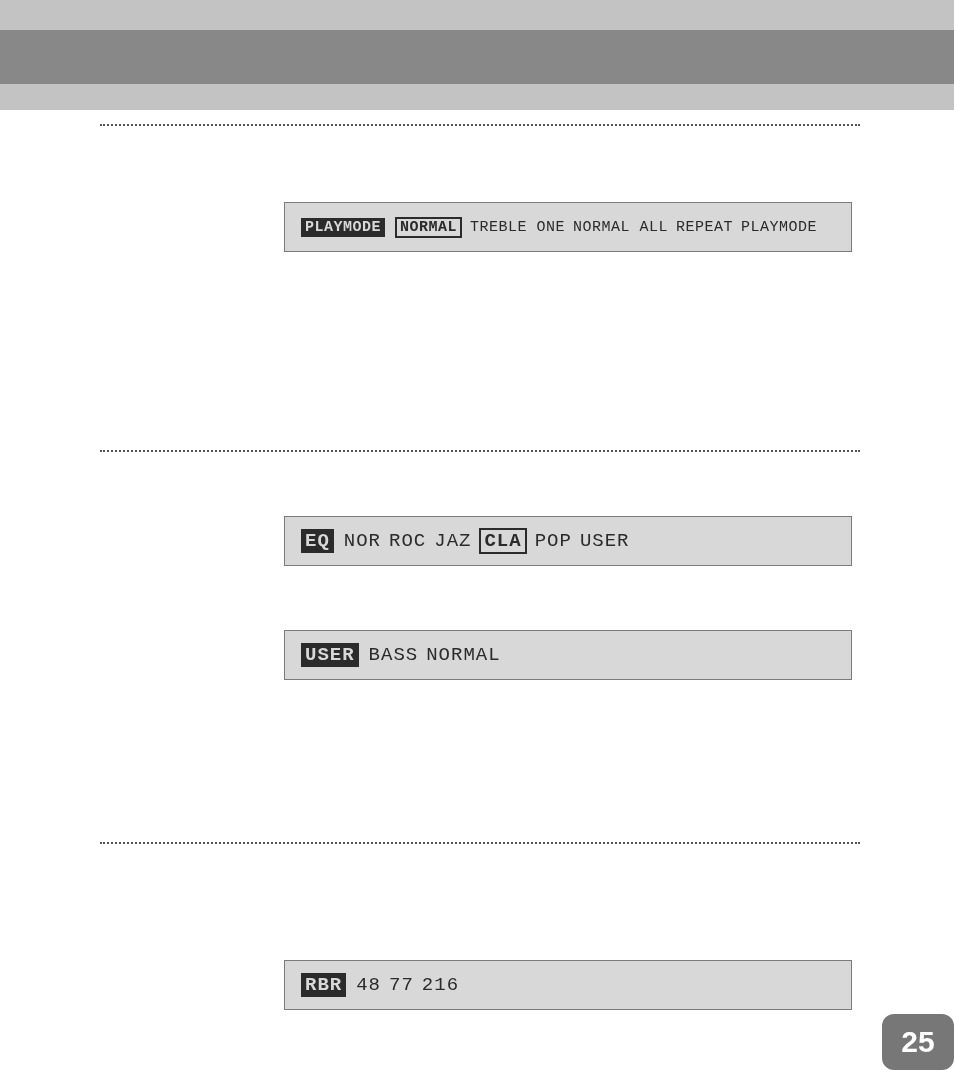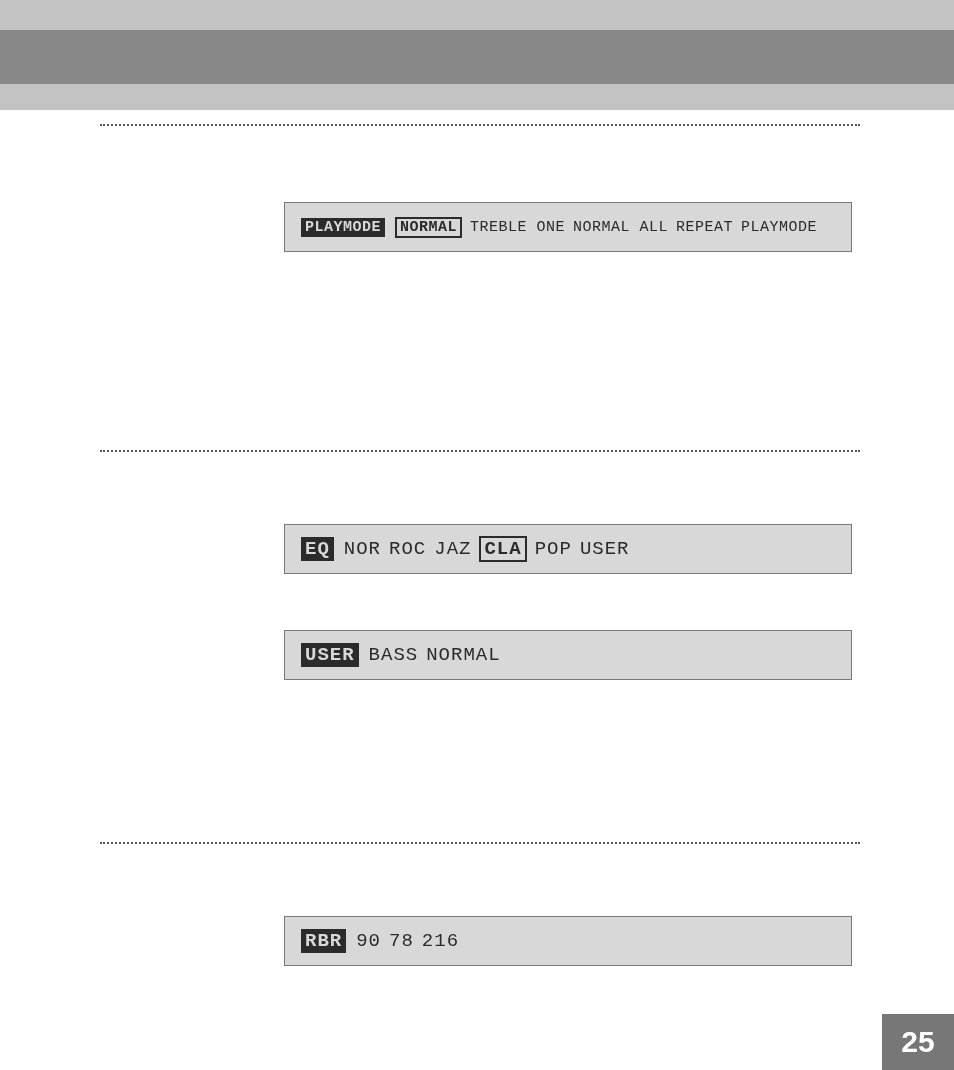--- a/index.html
+++ b/index.html
@@ -81,20 +81,21 @@
     width: 72px;
     height: 56px;
     background: #777777;
     color: #ffffff;
     font-family: Arial, Helvetica, sans-serif;
     font-weight: bold;
     font-size: 30px;
     display: flex;
     align-items: center;
     justify-content: center;
+    border-radius: 12px;
   }
 </style>
 </head>
 <body>
 
 <div class="topband light-upper"></div>
 <div class="topband dark"></div>
 <div class="topband light-lower"></div>
 
 <div class="content">
@@ -105,42 +106,42 @@
     <span class="tag-inv">PLAYMODE</span>
     <span class="tag-box">NORMAL</span>
     <span class="plain">TREBLE ONE</span>
     <span class="plain">NORMAL ALL</span>
     <span class="plain">REPEAT</span>
     <span class="plain">PLAYMODE</span>
   </div>
 
   <div class="dotted" style="top:340px"></div>
 
-  <div class="lcd" style="top:382px">
+  <div class="lcd" style="top:374px">
     <span class="tag-inv">EQ</span>
     <span class="plain">NOR</span>
     <span class="plain">ROC</span>
     <span class="plain">JAZ</span>
     <span class="tag-box">CLA</span>
     <span class="plain">POP</span>
     <span class="plain">USER</span>
   </div>
 
   <div class="lcd" style="top:488px">
     <span class="tag-inv">USER</span>
     <span class="plain">BASS</span>
     <span class="plain">NORMAL</span>
   </div>
 
   <div class="dotted" style="top:732px"></div>
 
-  <div class="lcd" style="top:774px">
+  <div class="lcd" style="top:818px">
     <span class="tag-inv">RBR</span>
-    <span class="plain">90</span>
-    <span class="plain">78</span>
+    <span class="plain">48</span>
+    <span class="plain">77</span>
     <span class="plain">216</span>
   </div>
 
 </div>
 
 <div class="page-corner">
   <span>25</span>
 </div>
 
 </body></html>

